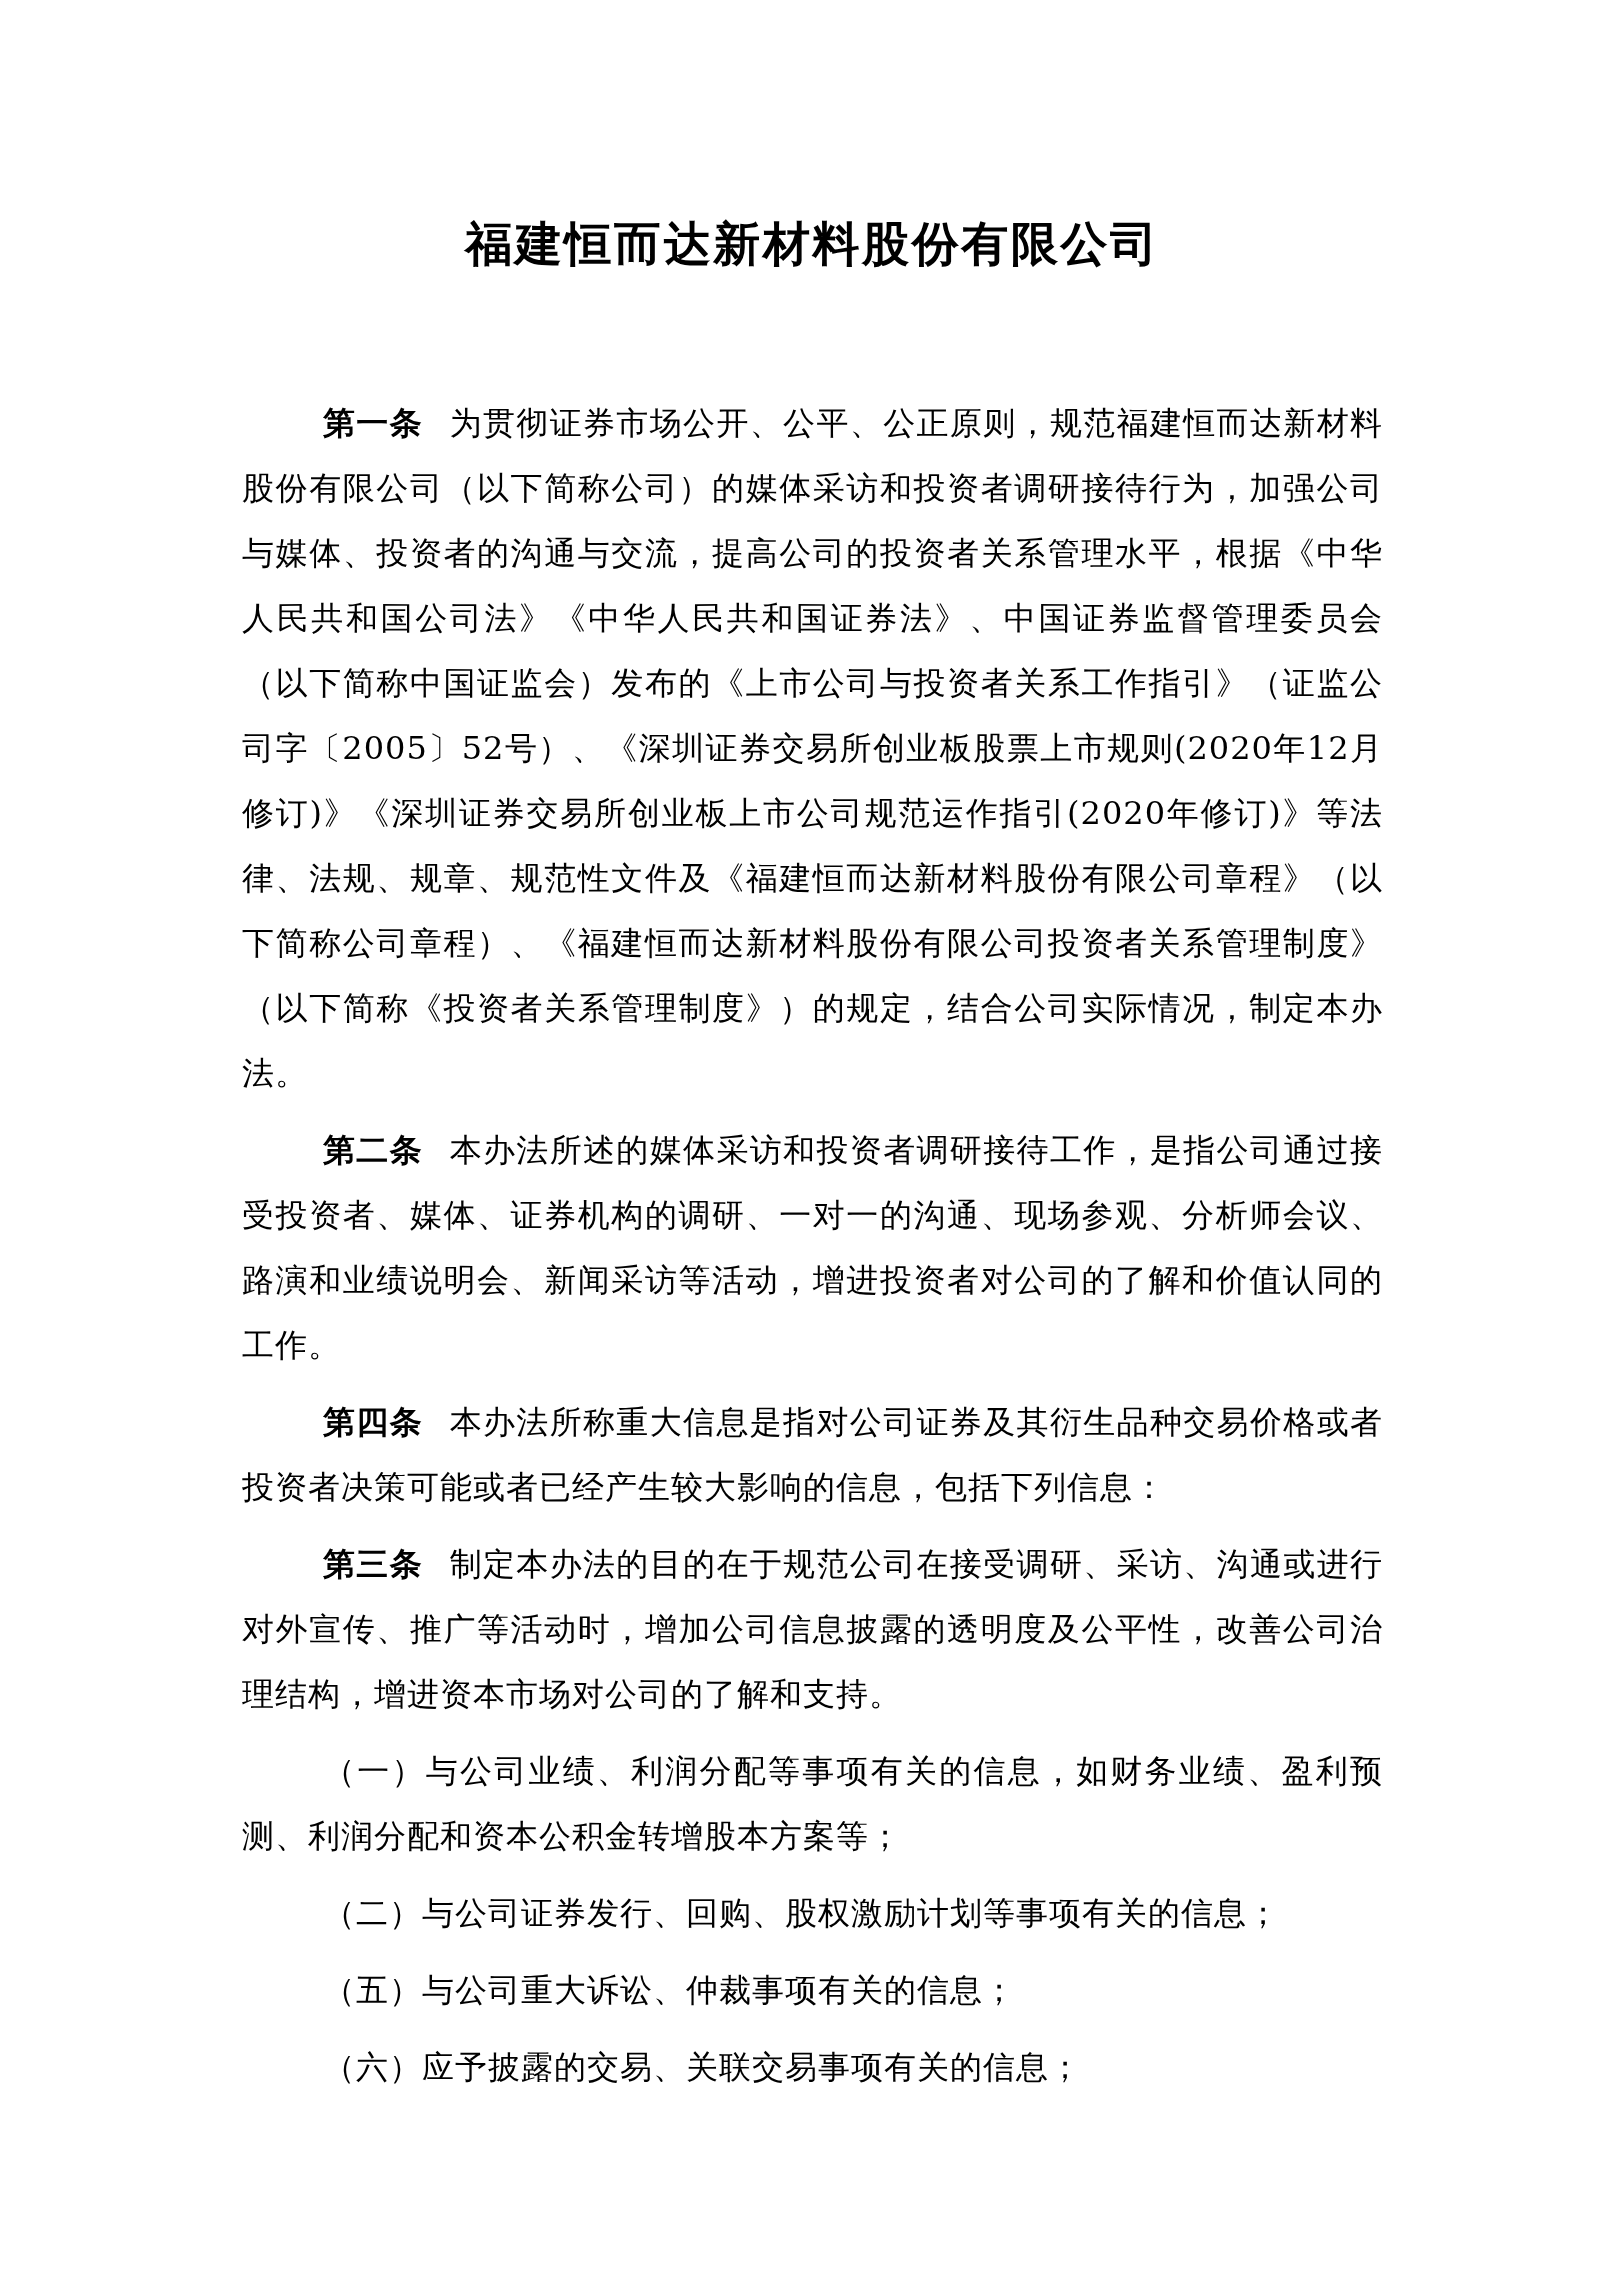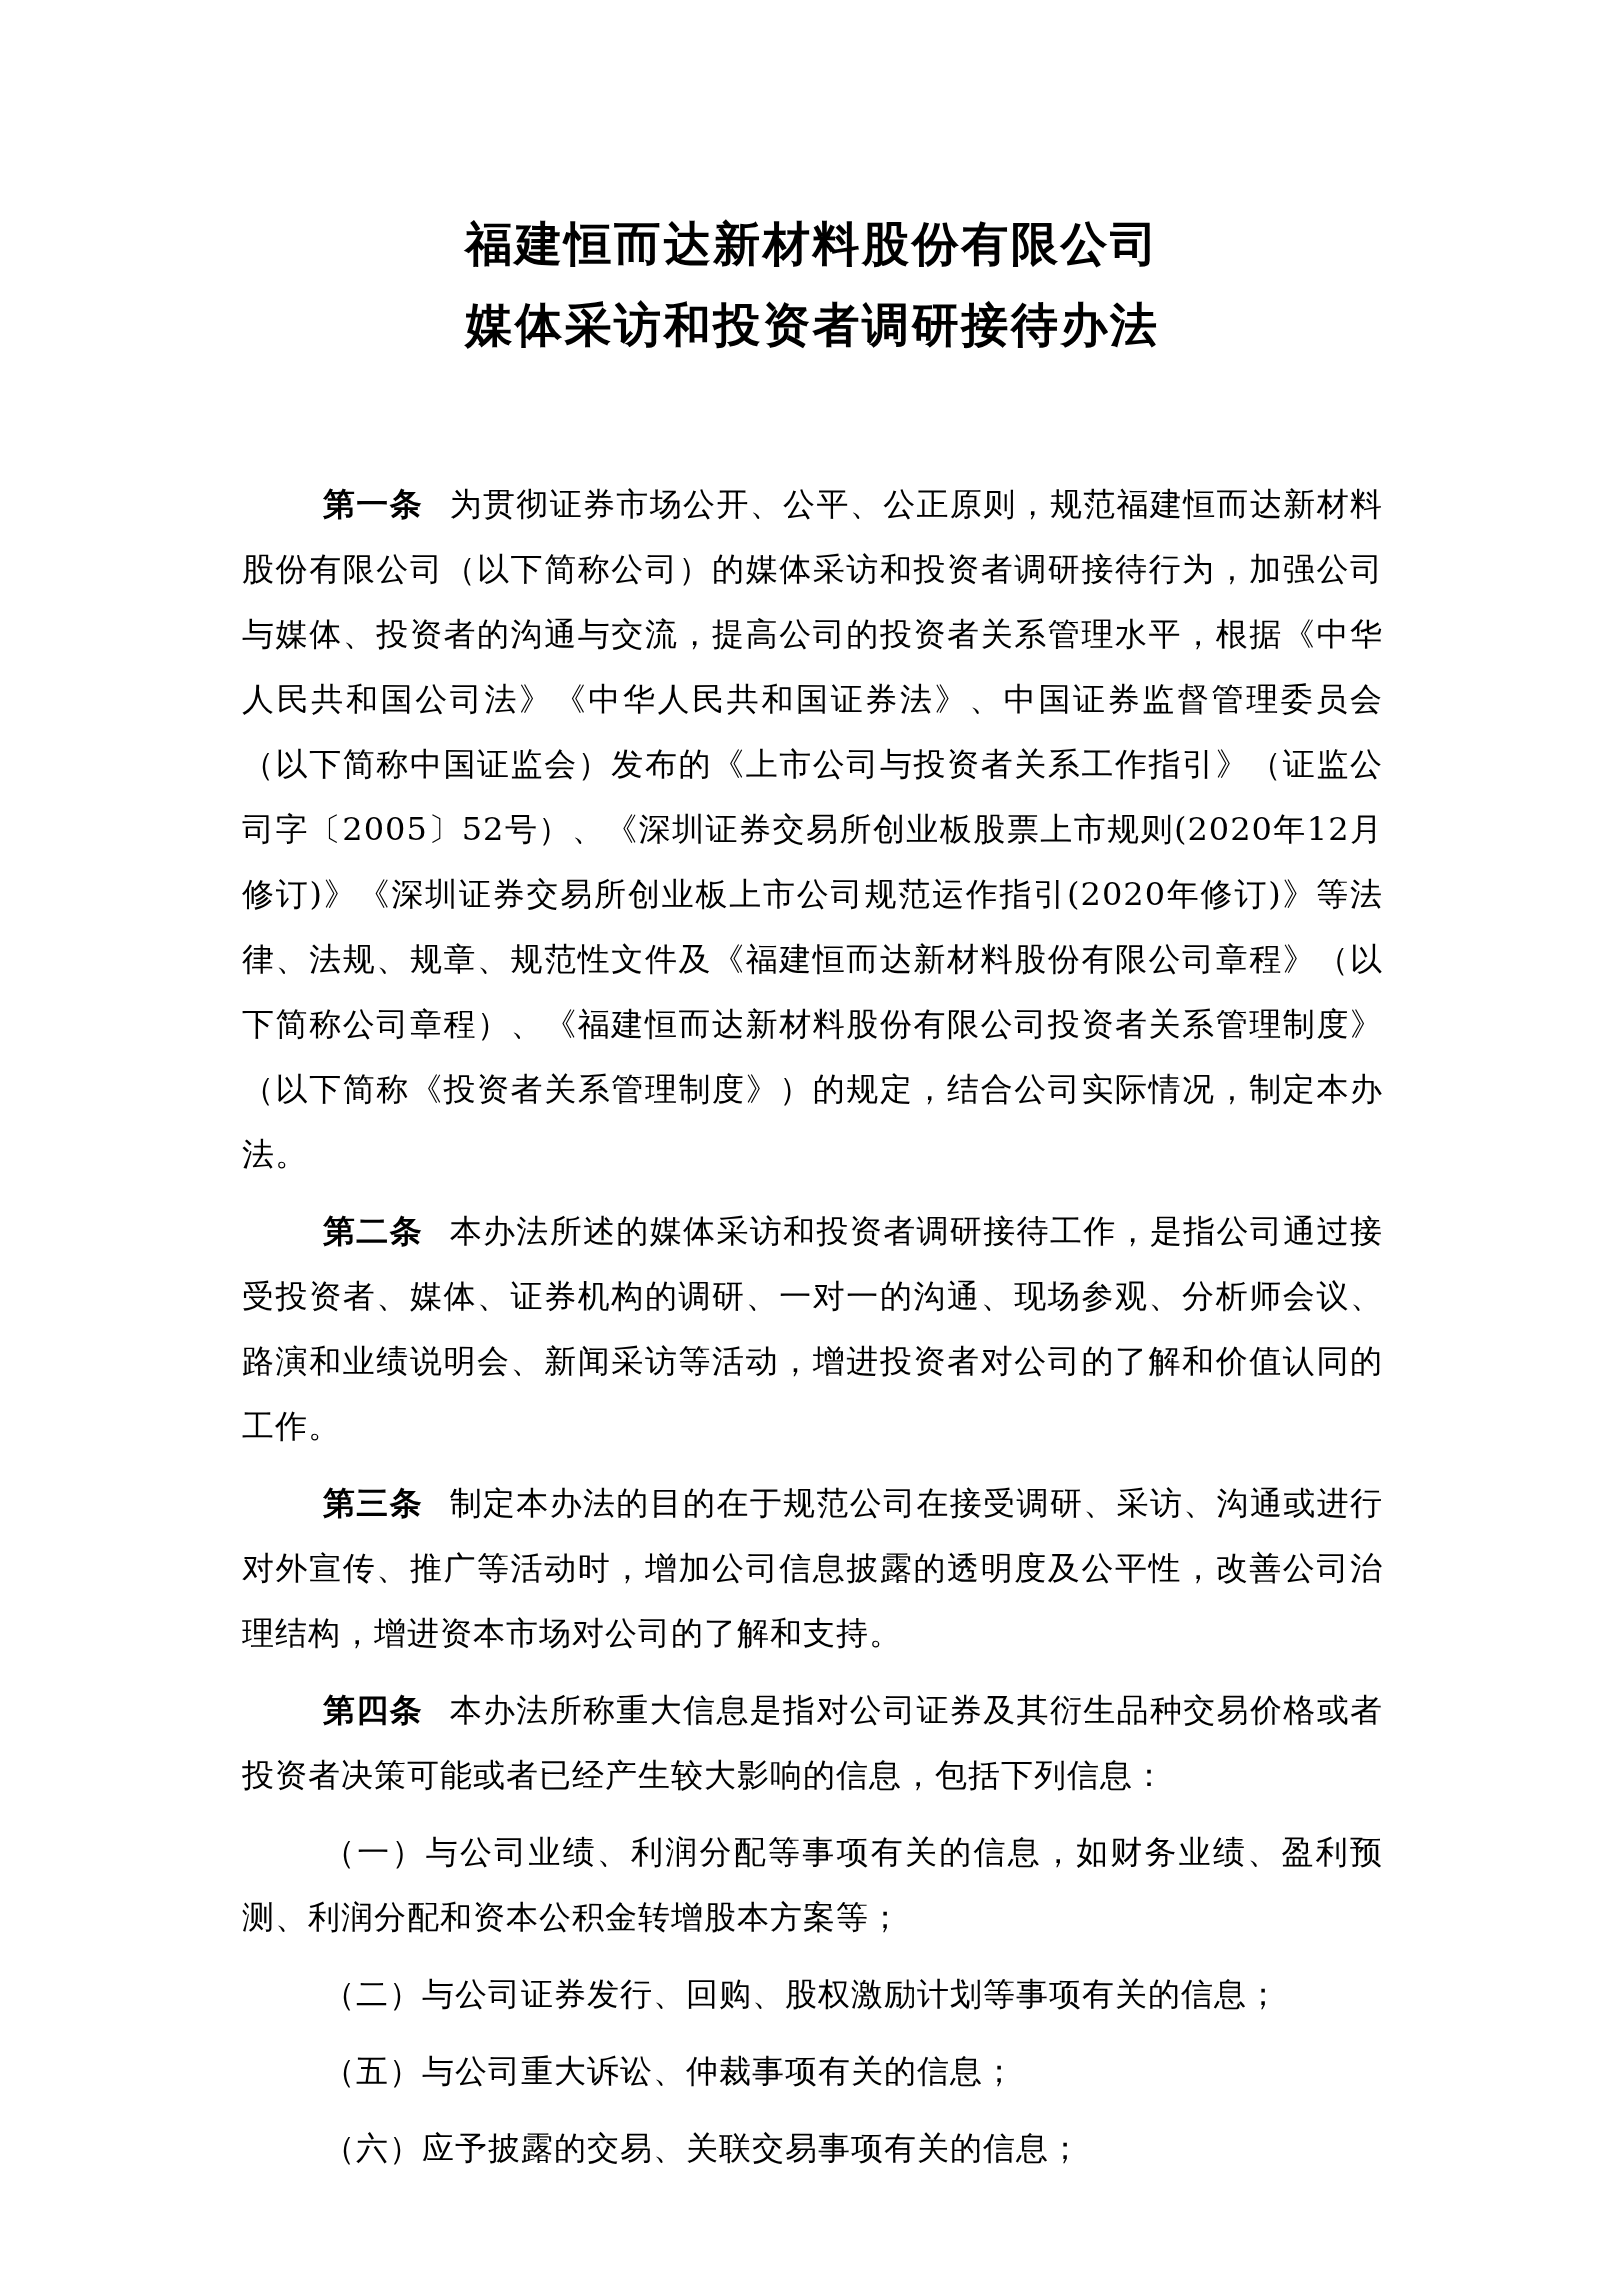--- a/index.html
+++ b/index.html
@@ -48,32 +48,31 @@
     margin-right: 26.6px;
   }
 </style>
 </head>
 <body>
 
 <div class="page">
 
   <h1 class="doc-title">
     <span class="title-line">福建恒而达新材料股份有限公司</span>
-    <span class="title-line">媒体采访和投资者调研接待办法</span>
   </h1>
 
   <div class="doc-body">
 
     <p class="article"><b class="article-label">第一条</b><span>为贯彻证券市场公开、公平、公正原则，规范福建恒而达新材料股份有限公司（以下简称公司）的媒体采访和投资者调研接待行为，加强公司与媒体、投资者的沟通与交流，提高公司的投资者关系管理水平，根据《中华人民共和国公司法》《中华人民共和国证券法》、中国证券监督管理委员会（以下简称中国证监会）发布的《上市公司与投资者关系工作指引》（证监公司字〔2005〕52号）、《深圳证券交易所创业板股票上市规则(2020年12月修订)》《深圳证券交易所创业板上市公司规范运作指引(2020年修订)》等法律、法规、规章、规范性文件及《福建恒而达新材料股份有限公司章程》（以下简称公司章程）、《福建恒而达新材料股份有限公司投资者关系管理制度》（以下简称《投资者关系管理制度》）的规定，结合公司实际情况，制定本办法。</span></p>
 
     <p class="article"><b class="article-label">第二条</b><span>本办法所述的媒体采访和投资者调研接待工作，是指公司通过接受投资者、媒体、证券机构的调研、一对一的沟通、现场参观、分析师会议、路演和业绩说明会、新闻采访等活动，增进投资者对公司的了解和价值认同的工作。</span></p>
 
+    <p class="article"><b class="article-label">第四条</b><span>本办法所称重大信息是指对公司证券及其衍生品种交易价格或者投资者决策可能或者已经产生较大影响的信息，包括下列信息：</span></p>
+
     <p class="article"><b class="article-label">第三条</b><span>制定本办法的目的在于规范公司在接受调研、采访、沟通或进行对外宣传、推广等活动时，增加公司信息披露的透明度及公平性，改善公司治理结构，增进资本市场对公司的了解和支持。</span></p>
-
-    <p class="article"><b class="article-label">第四条</b><span>本办法所称重大信息是指对公司证券及其衍生品种交易价格或者投资者决策可能或者已经产生较大影响的信息，包括下列信息：</span></p>
 
     <p class="list-item">（一）与公司业绩、利润分配等事项有关的信息，如财务业绩、盈利预测、利润分配和资本公积金转增股本方案等；</p>
     <p class="list-item">（二）与公司证券发行、回购、股权激励计划等事项有关的信息；</p>
     <p class="list-item">（五）与公司重大诉讼、仲裁事项有关的信息；</p>
     <p class="list-item">（六）应予披露的交易、关联交易事项有关的信息；</p>
 
   </div>
 
 </div>
 

